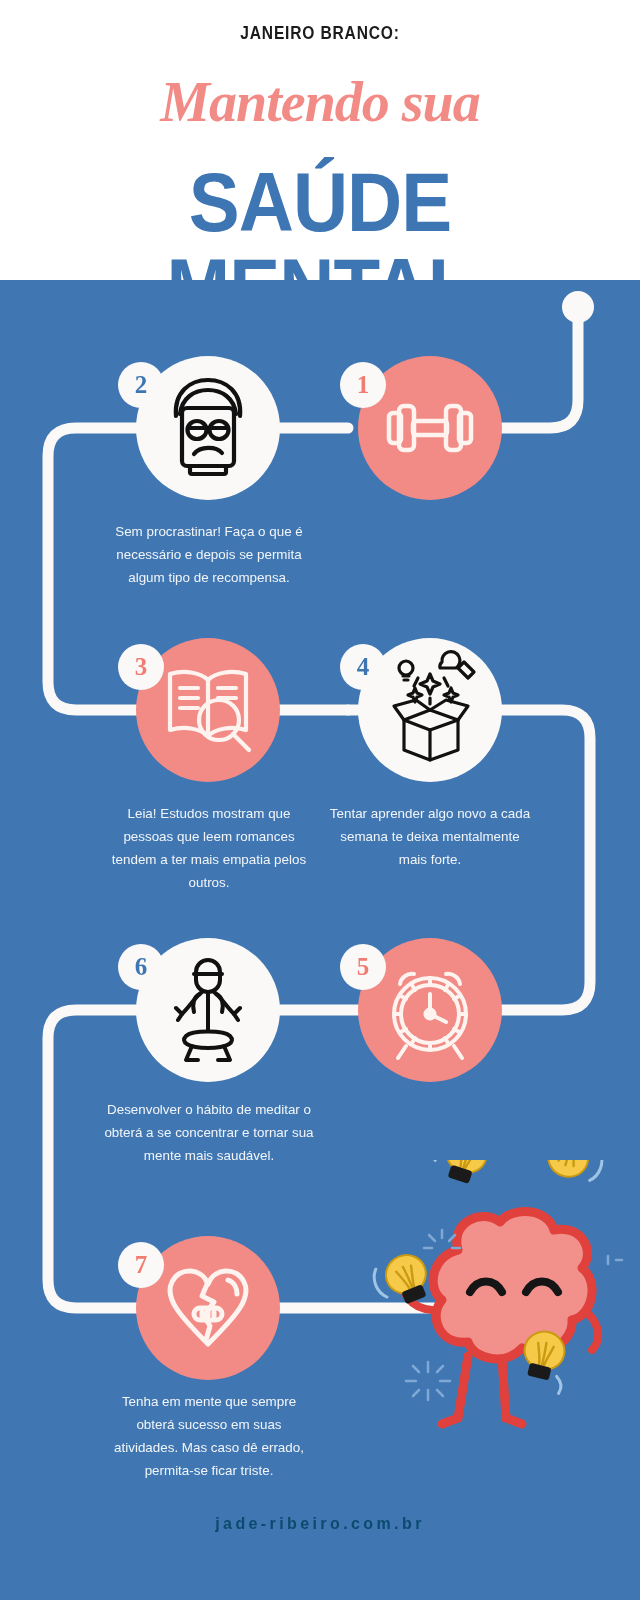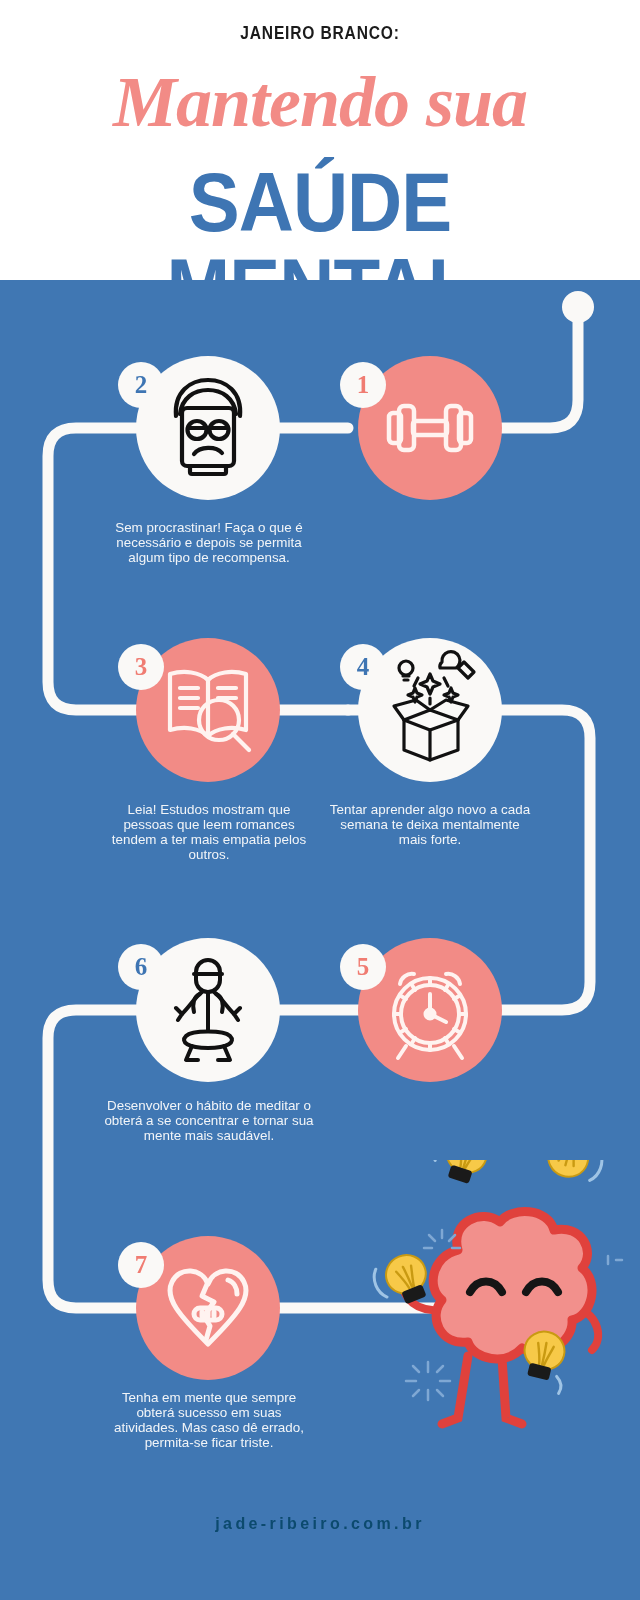--- a/index.html
+++ b/index.html
@@ -34,21 +34,21 @@
     letter-spacing: 1.0px;
     color: #1b1b1b;
     transform: scaleX(0.82);
   }
   .script-title {
     position: absolute;
     left: 0; top: 62px; width: 640px;
     font-family: "Liberation Serif", serif;
     font-style: italic;
     font-weight: bold;
-    font-size: 72px;
+    font-size: 56px;
     line-height: 80px;
     color: #F28B86;
     letter-spacing: -1px;
   }
   .big-title {
     position: absolute;
     left: 0; top: 160px; width: 640px;
     font-family: "Liberation Sans", sans-serif;
     font-weight: bold;
     font-size: 83px;
@@ -101,21 +101,21 @@
     width: 144px; height: 144px;
     z-index: 4;
   }
   .caption {
     position: absolute;
     width: 210px;
     text-align: center;
     color: #F2F5F8;
     font-family: "Liberation Sans", sans-serif;
     font-size: 13.4px;
-    line-height: 15px;
+    line-height: 23px;
   }
 
   
   .footer {
     position: absolute;
     left: 0; top: 1515px;
     width: 640px;
     text-align: center;
     color: #0c4a6e;
     font-family: "Liberation Sans", sans-serif;

